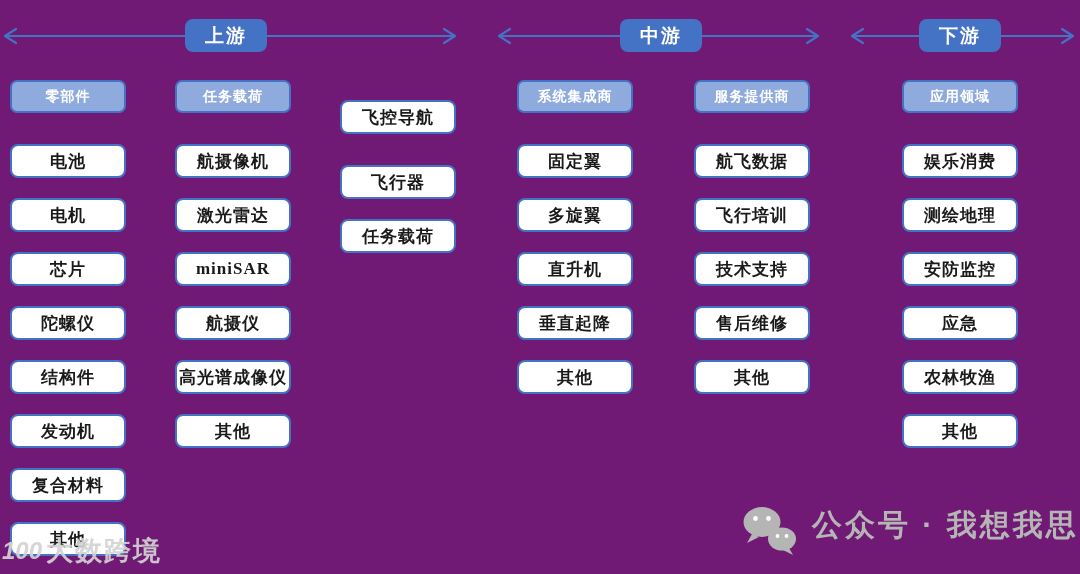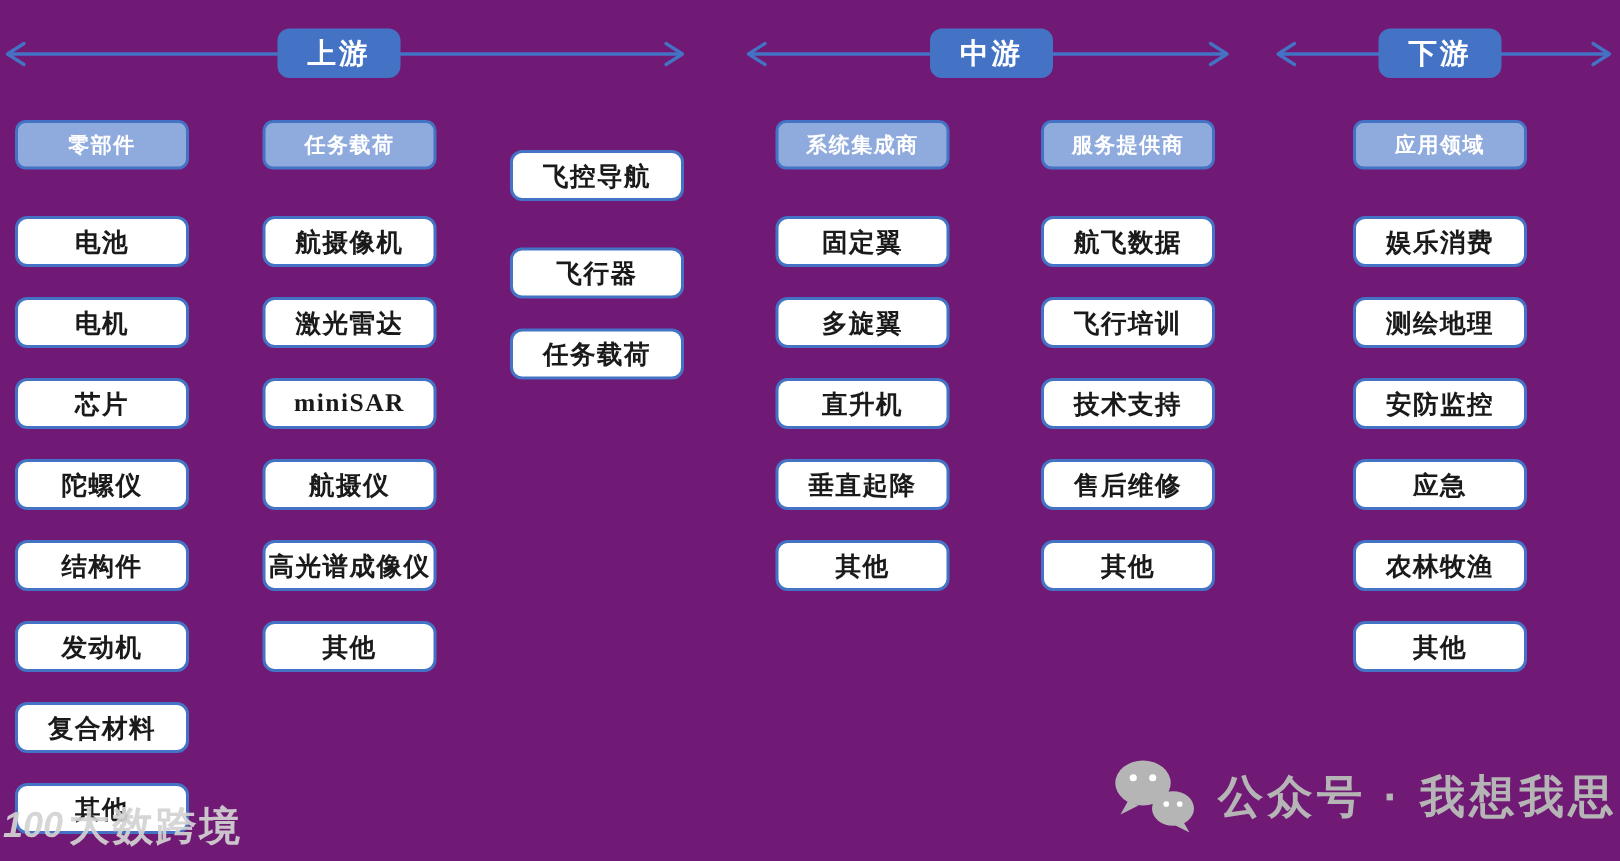--- a/index.html
+++ b/index.html
@@ -44,21 +44,21 @@
     font-family:"Liberation Sans","DejaVu Sans",sans-serif;
     font-weight:700;font-size:27px;letter-spacing:2px;
     z-index:5;pointer-events:none;
   }
   .wm-logo{
     font-size:24px;font-style:italic;letter-spacing:0;
     padding-right:4px;
   }
   .wm-right{
     position:absolute;left:740px;top:505px;
-    display:flex;align-items:center;gap:14px;
+    display:flex;gap:14px;
     color:#b5b5b5;
     font-family:"Liberation Sans","DejaVu Sans",sans-serif;
     font-weight:600;font-size:30px;letter-spacing:3px;
     z-index:5;
   }
 </style>
 </head>
 <body>
 
 <div class="stage">

